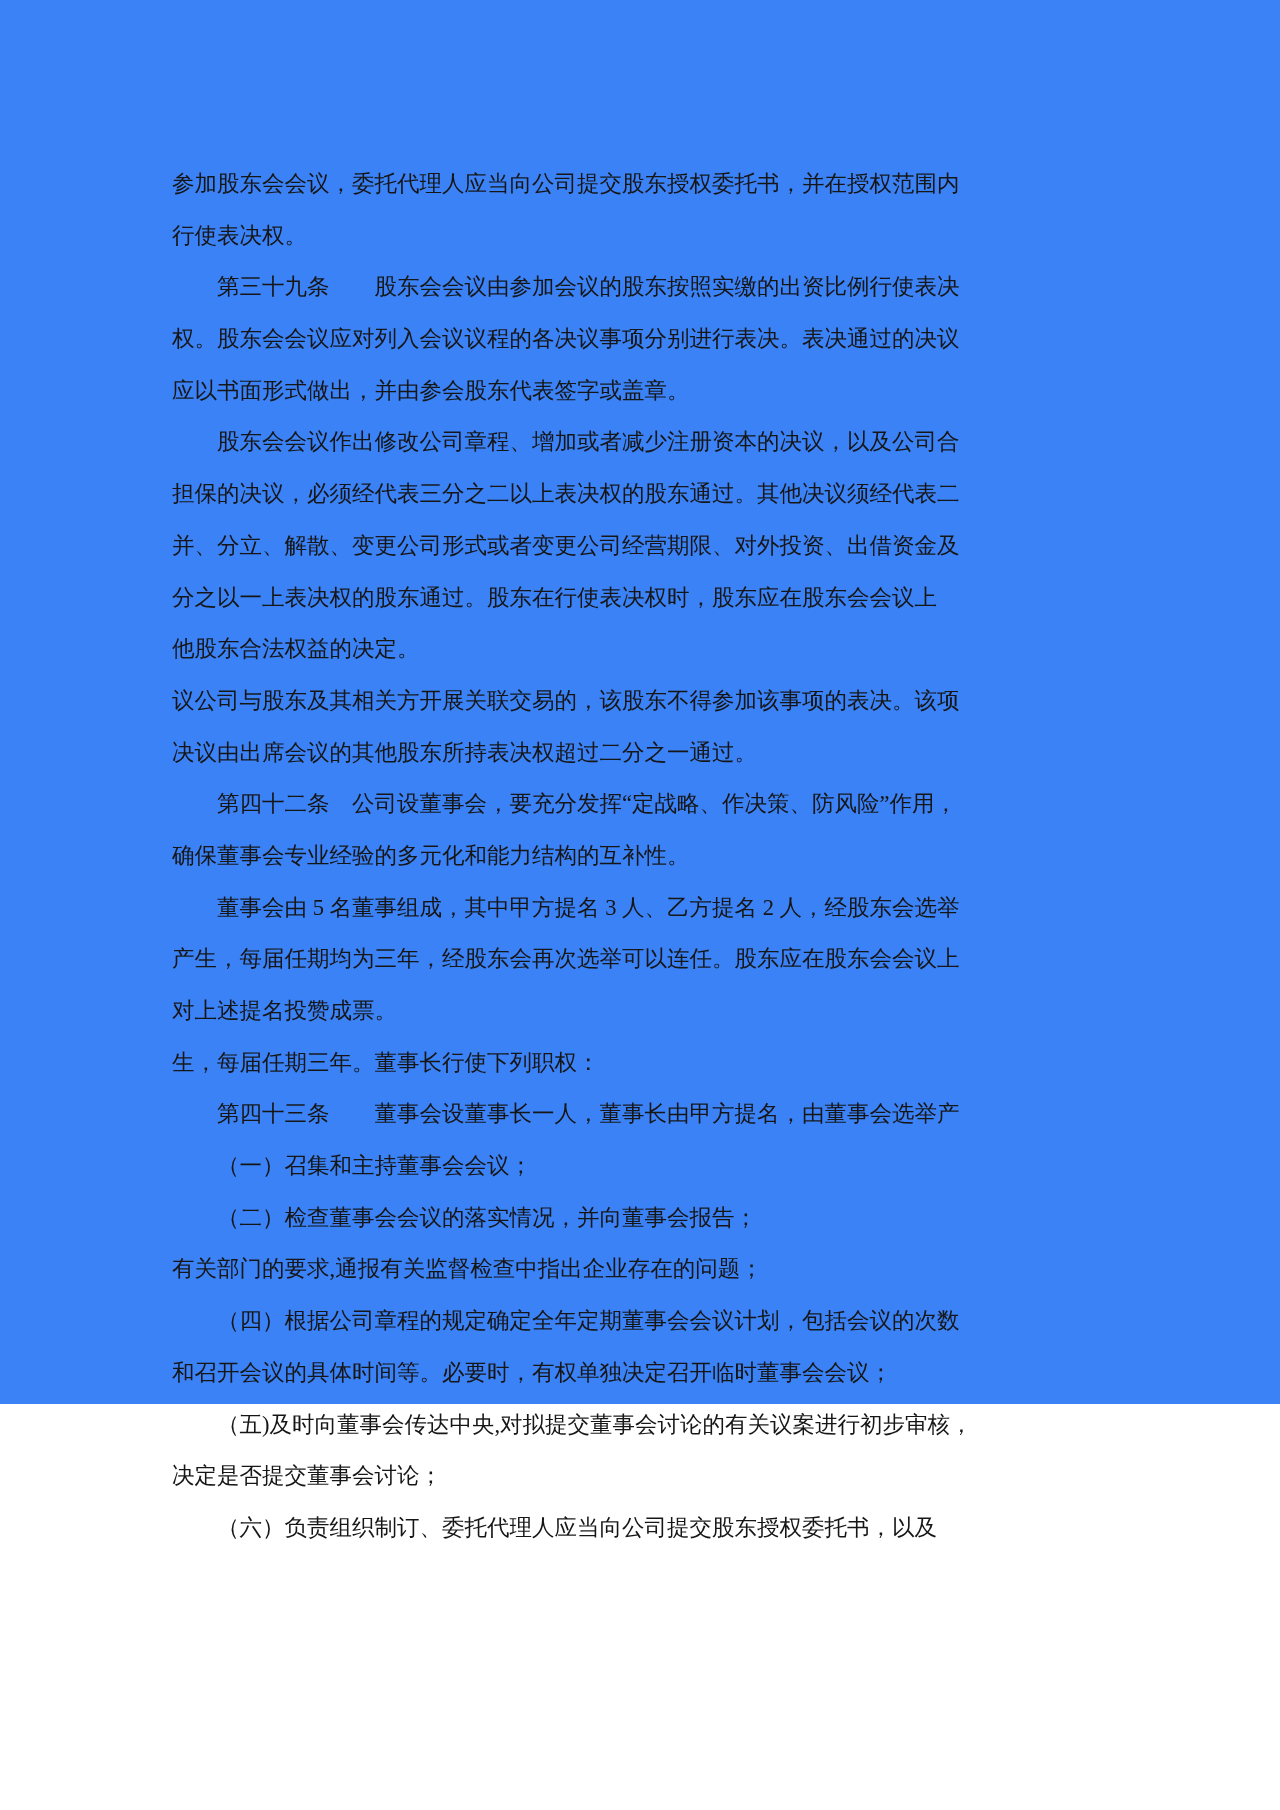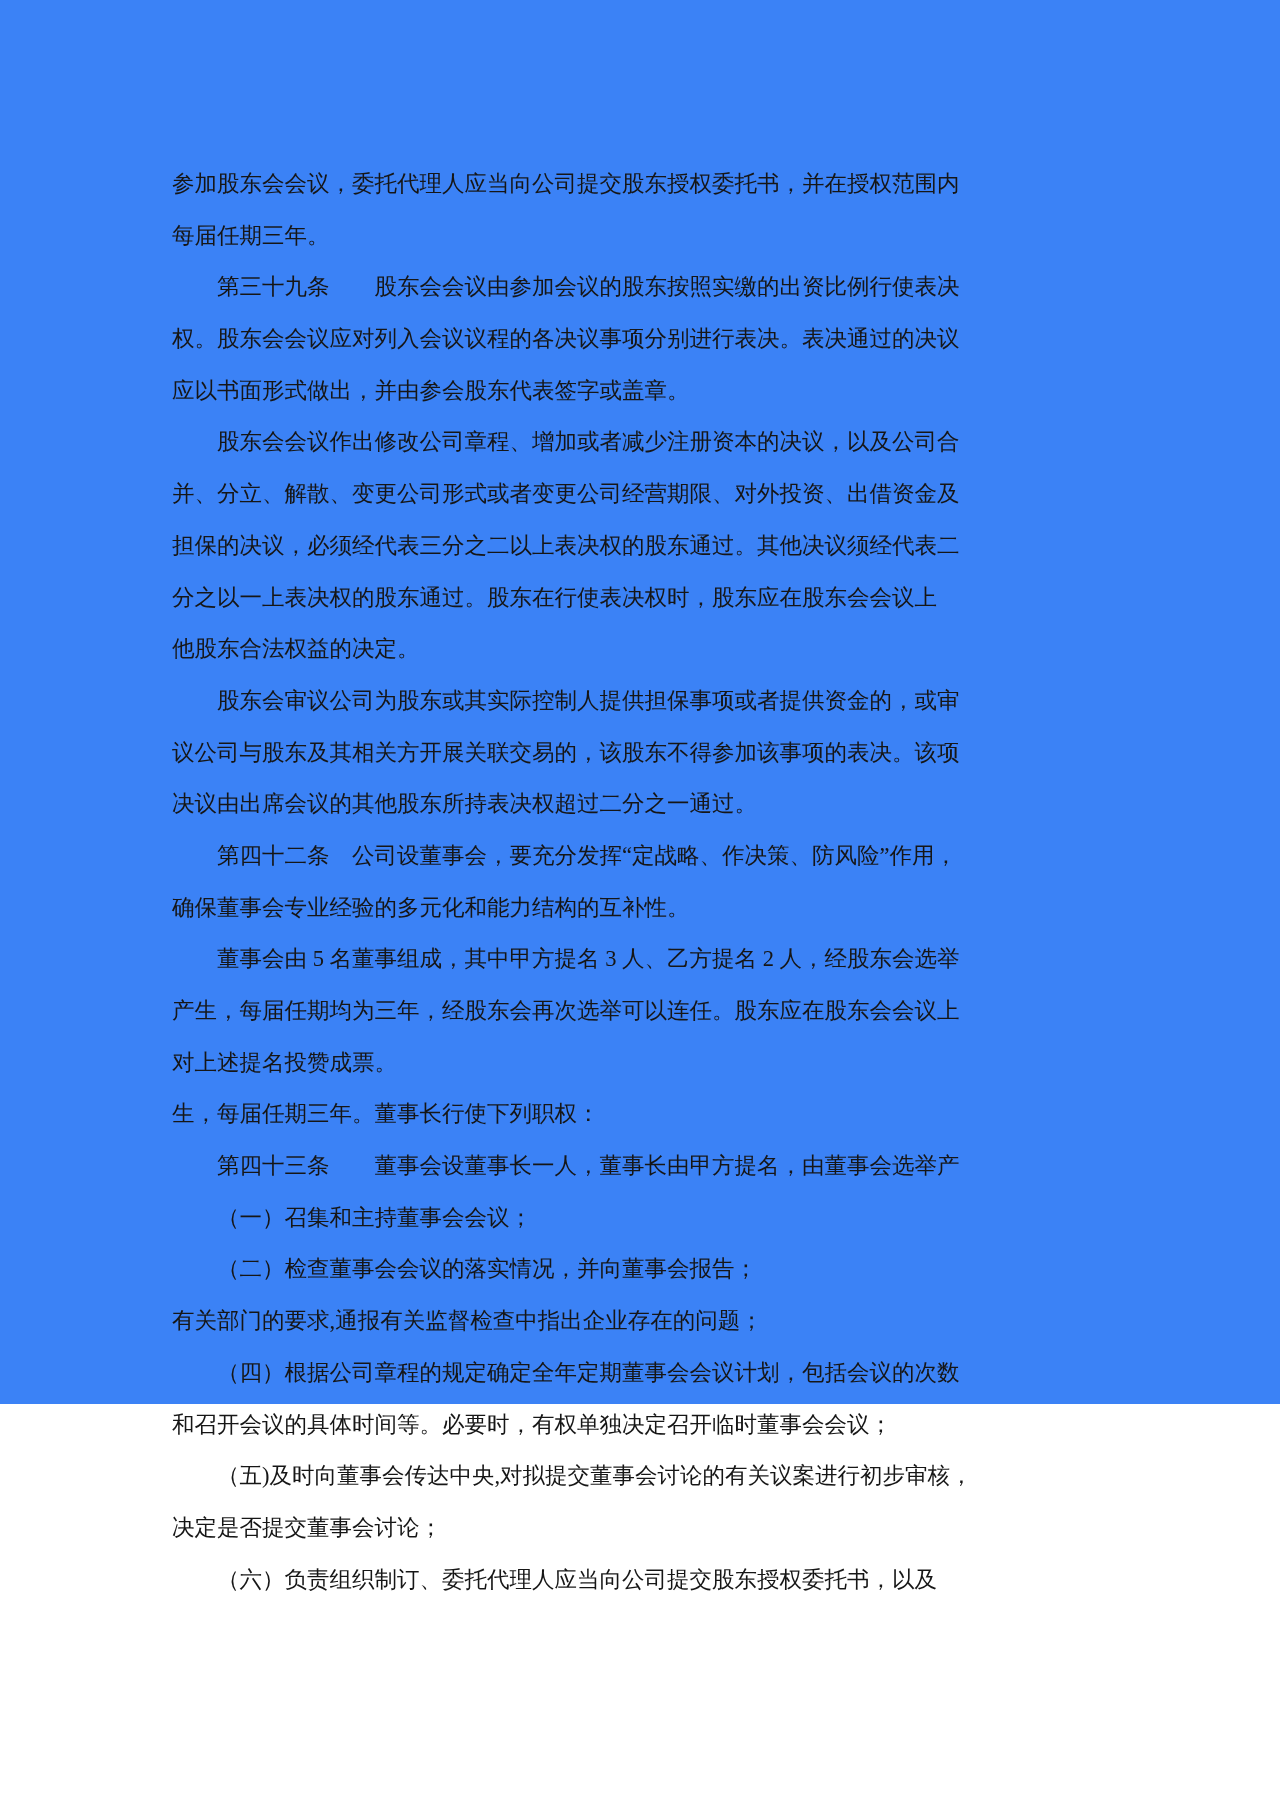--- a/index.html
+++ b/index.html
@@ -37,30 +37,29 @@
     white-space: pre;
     text-rendering: optimizeLegibility;
   }
 </style>
 </head>
 <body>
 
 <div class="page">
   <div class="text-block">
       <div class="doc-line">参加股东会会议，委托代理人应当向公司提交股东授权委托书，并在授权范围内</div>
-      <div class="doc-line">每届任期三年。</div>
+      <div class="doc-line">行使表决权。</div>
       <div class="doc-line">　　第三十九条　　股东会会议由参加会议的股东按照实缴的出资比例行使表决</div>
       <div class="doc-line">权。股东会会议应对列入会议议程的各决议事项分别进行表决。表决通过的决议</div>
       <div class="doc-line">应以书面形式做出，并由参会股东代表签字或盖章。</div>
       <div class="doc-line">　　股东会会议作出修改公司章程、增加或者减少注册资本的决议，以及公司合</div>
+      <div class="doc-line">担保的决议，必须经代表三分之二以上表决权的股东通过。其他决议须经代表二</div>
       <div class="doc-line">并、分立、解散、变更公司形式或者变更公司经营期限、对外投资、出借资金及</div>
-      <div class="doc-line">担保的决议，必须经代表三分之二以上表决权的股东通过。其他决议须经代表二</div>
       <div class="doc-line">分之以一上表决权的股东通过。股东在行使表决权时，股东应在股东会会议上</div>
       <div class="doc-line">他股东合法权益的决定。</div>
-      <div class="doc-line">　　股东会审议公司为股东或其实际控制人提供担保事项或者提供资金的，或审</div>
       <div class="doc-line">议公司与股东及其相关方开展关联交易的，该股东不得参加该事项的表决。该项</div>
       <div class="doc-line">决议由出席会议的其他股东所持表决权超过二分之一通过。</div>
       <div class="doc-line">　　第四十二条　公司设董事会，要充分发挥“定战略、作决策、防风险”作用，</div>
       <div class="doc-line">确保董事会专业经验的多元化和能力结构的互补性。</div>
       <div class="doc-line">　　董事会由 5 名董事组成，其中甲方提名 3 人、乙方提名 2 人，经股东会选举</div>
       <div class="doc-line">产生，每届任期均为三年，经股东会再次选举可以连任。股东应在股东会会议上</div>
       <div class="doc-line">对上述提名投赞成票。</div>
       <div class="doc-line">生，每届任期三年。董事长行使下列职权：</div>
       <div class="doc-line">　　第四十三条　　董事会设董事长一人，董事长由甲方提名，由董事会选举产</div>
       <div class="doc-line">　　（一）召集和主持董事会会议；</div>

